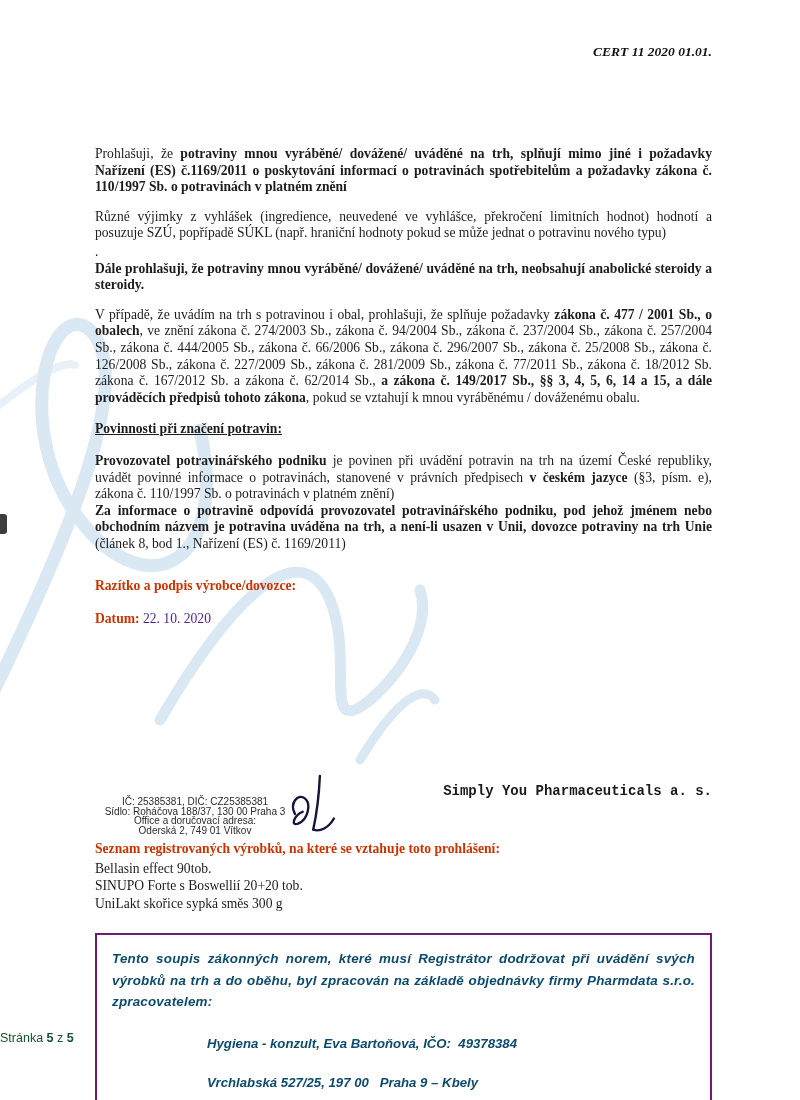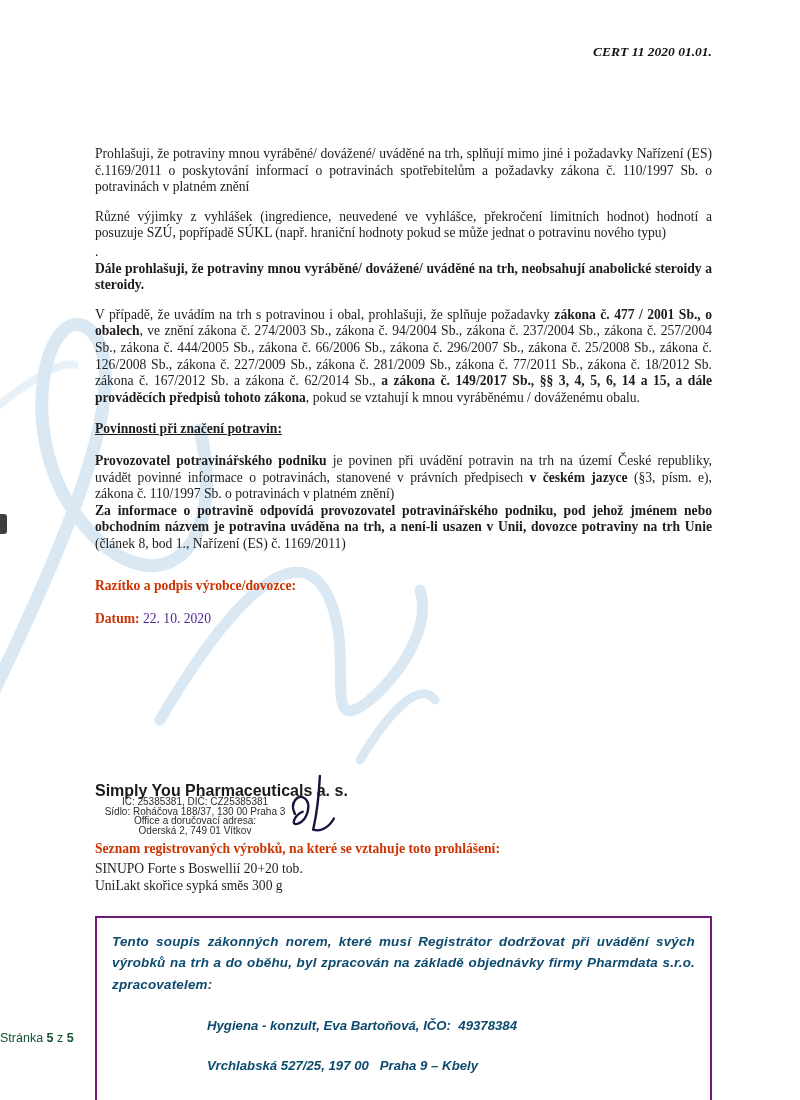--- a/index.html
+++ b/index.html
@@ -33,22 +33,22 @@
 
   .red { color:#cc3300; font-weight:bold; }
 
   .stamp-row { display:flex; margin-top:26px; margin-bottom:6px; min-height:78px;flex-direction:column; }
   .stamp-left { width:205px; flex:0 0 205px; }
   .date-line { margin-top:16px; white-space:nowrap; }
   .date-value { color:#4c1d95; font-weight:normal; }
 
   .stamp-block { position:relative; flex:1; padding-top:2px; }
   .stamp-name {
-    font-family:Liberation Sans, sans-serif; font-weight:bold;
-    font-size:16px; color:#1a1a1a; line-height:12px;
+    font-family:Liberation Mono, monospace; font-weight:bold;
+    font-size:14px; color:#1a1a1a; line-height:12px;text-align:right;
   }
   .stamp-line {
     font-family:"Liberation Sans", sans-serif; font-size:10px;
     color:#2b2b2b; line-height:9.4px; text-align:center; width:200px;
   }
   .signature { position:absolute; left:185px; top:-10px; }
 
   .products-heading { margin-bottom:2px; }
   .product-line { line-height:17.5px; }
 
@@ -85,21 +85,21 @@
       <path d="M -20 420 C 30 380, 60 360, 75 365" stroke-width="8" opacity="0.6"></path>
     </g>
   </svg>
 
   <div class="edge-mark"></div>
 
   <div class="header-cert">CERT 11 2020 01.01.</div>
 
   <div class="content">
 
-    <p class="para"><span>Prohlašuji, že </span><span style="font-weight: normal;">potraviny mnou vyráběné/ dovážené/ uváděné na trh, splňují mimo jiné i požadavky Nařízení (ES) č.1169/2011 o poskytování informací o potravinách spotřebitelům a požadavky zákona č. 110/1997 Sb. o potravinách v platném znění</span></p>
+    <p class="para"><span>Prohlašuji, že </span><span style="font-weight: bold;">potraviny mnou vyráběné/ dovážené/ uváděné na trh, splňují mimo jiné i požadavky Nařízení (ES) č.1169/2011 o poskytování informací o potravinách spotřebitelům a požadavky zákona č. 110/1997 Sb. o potravinách v platném znění</span></p>
 
     <p class="para tight"><span>Různé výjimky z vyhlášek (ingredience, neuvedené ve vyhlášce, překročení limitních hodnot) hodnotí a posuzuje SZÚ, popřípadě SÚKL (např. hraniční hodnoty pokud se může jednat o potravinu nového typu)</span></p>
     <p class="para dot-line">.</p>
 
     <p class="para"><span style="font-weight: bold;">Dále prohlašuji, že potraviny mnou vyráběné/ dovážené/ uváděné na trh, neobsahují anabolické steroidy a steroidy.</span></p>
 
     <p class="para"><span>V případě, že uvádím na trh s potravinou i obal, prohlašuji, že splňuje požadavky </span><span style="font-weight: bold;">zákona č. 477 / 2001 Sb., o obalech</span><span>, ve znění zákona č. 274/2003 Sb., zákona č. 94/2004 Sb., zákona č. 237/2004 Sb., zákona č. 257/2004 Sb., zákona č. 444/2005 Sb., zákona č. 66/2006 Sb., zákona č. 296/2007 Sb., zákona č. 25/2008 Sb., zákona č. 126/2008 Sb., zákona č. 227/2009 Sb., zákona č. 281/2009 Sb., zákona č. 77/2011 Sb., zákona č. 18/2012 Sb. zákona č. 167/2012 Sb. a zákona č. 62/2014 Sb., </span><span style="font-weight: bold;">a zákona č. 149/2017 Sb., §§ 3, 4, 5, 6, 14 a 15, a dále prováděcích předpisů tohoto zákona</span><span>, pokud se vztahují k mnou vyráběnému / dováženému obalu.</span></p>
 
     <p class="heading-underline">Povinnosti při značení potravin:</p>
 
@@ -124,20 +124,21 @@
           <g transform="rotate(-8 35 33)" stroke="#14143c" fill="none" stroke-width="2.4" stroke-linecap="round">
             <path d="M14 38 C 10 26, 20 18, 26 24 C 32 30, 26 46, 16 48 C 8 50, 12 40, 22 37"></path>
             <path d="M44 4 C 41 20, 36 40, 30 56"></path>
             <path d="M30 56 C 36 60, 46 56, 52 48"></path>
           </g>
         </svg>
       </div>
     </div>
 
     <p class="red products-heading">Seznam registrovaných výrobků, na které se vztahuje toto prohlášení:</p>
+    <div class="product-line">Bellasin effect 90tob.</div>
     <div class="product-line">SINUPO Forte s Boswellií 20+20 tob.</div>
     <div class="product-line">UniLakt skořice sypká směs 300 g</div>
 
     <div class="notice-box">
       <p class="notice-intro">Tento soupis zákonných norem, které musí Registrátor dodržovat při uvádění svých výrobků na trh a do oběhu, byl zpracován na základě objednávky firmy Pharmdata s.r.o. zpracovatelem:</p>
       <div class="notice-line">Hygiena - konzult, Eva Bartoňová, IČO:  49378384</div>
       <div class="notice-line">Vrchlabská 527/25, 197 00   Praha 9 – Kbely</div>
       <div class="notice-line">mobil: 777 939 003,</div>
     </div>
 

